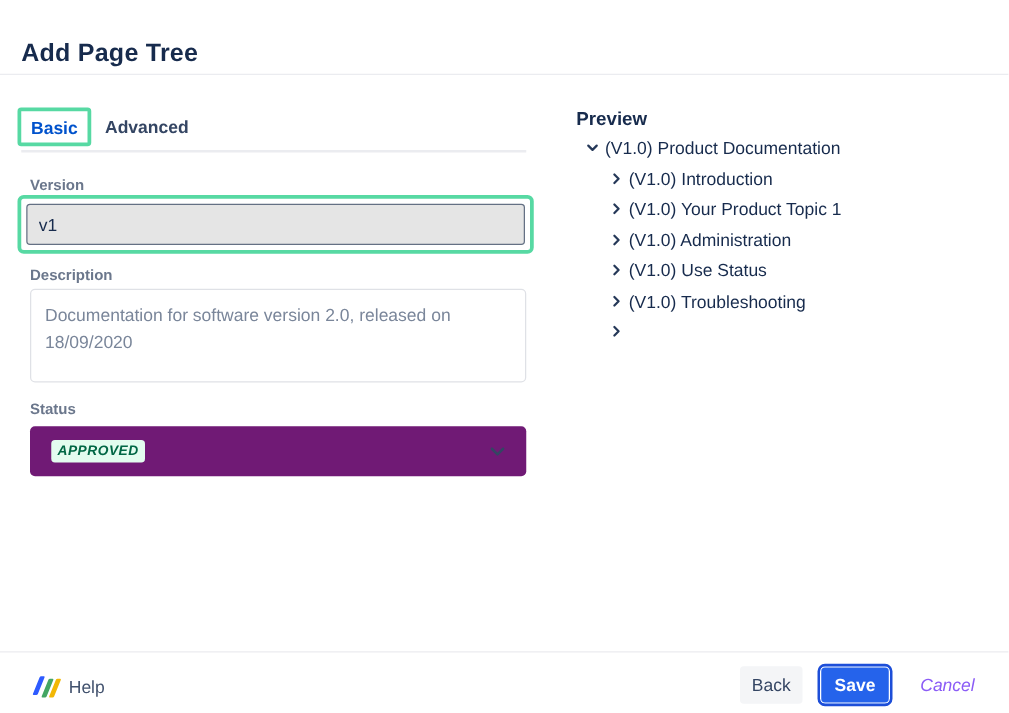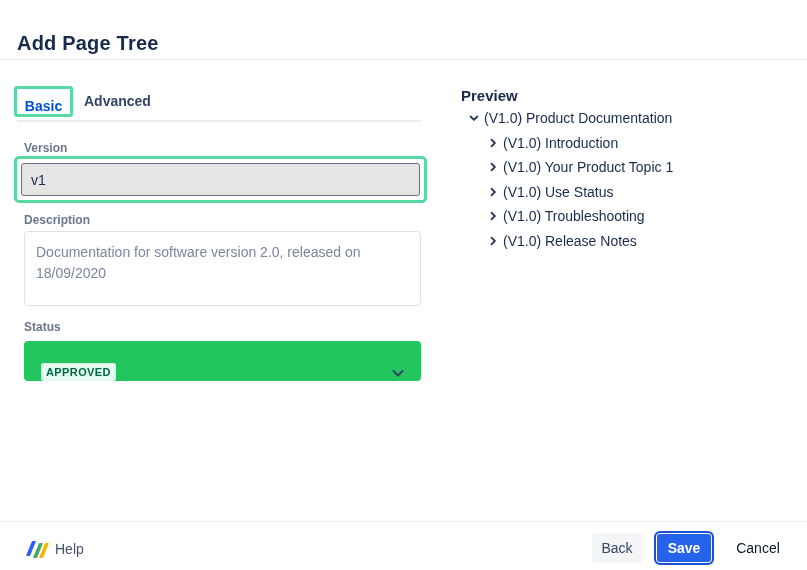--- a/index.html
+++ b/index.html
@@ -13,21 +13,21 @@
     font-size:20px; font-weight:700; color:#172B4D; letter-spacing:.2px;margin-top:16px;
   }
   .divider-top { position:absolute; left:0; top:59px; width:807px; height:1px; background:#EBECF0; }
 
   
   .tabs { position:absolute; left:17px; top:86px; width:404px; height:36px; border-bottom:2px solid #EBECF0; }
   .tab { position:absolute; top:4px; font-size:14px; font-weight:600; cursor:pointer; }
   .tab-basic-box {
     position:absolute; left:-3px; top:0px; width:59px; height:31px;
     border:3px solid #57D9A3; border-radius:3px;
-    display:flex; align-items:flex-end; justify-content:center;
+    display:flex; align-items:center; justify-content:center;
   }
   .tab-basic-box .tab-label { color:#0052CC; font-size:14px; font-weight:600; }
   .tab-advanced { left:67px; top:7px; color:#344563; }
 
   
   .field-label {
     position:absolute; left:24px; font-size:12px; font-weight:700; color:#6B778C;
   }
   .label-version { top:141px; }
   .label-description { top:213px; }
@@ -51,22 +51,22 @@
     border:1px solid #DFE1E6; border-radius:4px; background:#FFFFFF;
     font-family:"Liberation Sans","DejaVu Sans",sans-serif;
     font-size:14px; line-height:21px; color:#172B4D; padding:10px 11px;
     resize:none; outline:none;
   }
   .description-area::placeholder { color:#7A869A; opacity:1; }
 
   
   .status-select {
     position:absolute; left:24px; top:341px; width:397px; height:40px;
-    background:#22c55e; border-radius:4px; cursor:pointer;
-    display:flex; align-items:flex-end; justify-content:space-between; padding:0 15px 0 17px;
+    background:#701a75; border-radius:4px; cursor:pointer;
+    display:flex; align-items:center; justify-content:space-between; padding:0 15px 0 17px;font-style:italic;
   }
   .status-badge {
     background:#E3FCEF; color:#006644; font-size:11px; font-weight:700;
     letter-spacing:.4px; padding:3px 5px; border-radius:3px;
   }
   .chevron-down-big { width:16px; height:16px; }
 
   
   .preview-title {
     position:absolute; left:461px; top:87px; font-size:15px; font-weight:700; color:#172B4D;
@@ -101,21 +101,21 @@
     background:#F4F5F7; color:#344563;
   }
   .btn-save {
     left:654px; top:531px; width:60px; height:34px;
     background:#2563EB; color:#fff; font-weight:600;
     border:2px solid #1D4ED8; border-radius:6px;
     box-shadow:inset 0 0 0 1px #fff;
   }
   .btn-cancel {
     left:731px; top:533px; width:54px; height:30px;
-    background:transparent; color:#0f172a; font-weight:400;
+    background:transparent; color:#8b5cf6; font-weight:400;font-style:italic;
   }
 </style>
 </head>
 <body>
 
 <div class="page">
 
   <div class="dialog-title">Add Page Tree</div>
   <div class="divider-top"></div>
 
@@ -167,37 +167,44 @@
           </svg>
       </span>
       <span class="tree-label">(V1.0) Your Product Topic 1</span>
     </div>
     <div class="tree-row tree-child">
       <span class="twisty">
         <svg width="12" height="12" viewBox="0 0 16 16" fill="none">
             <path d="M6 3.5 L10.5 8 L6 12.5" stroke="#253858" stroke-width="2.4" stroke-linecap="round" stroke-linejoin="round"></path>
           </svg>
       </span>
+      <span class="tree-label">(V1.0) Administration</span>
+    </div>
+    <div class="tree-row tree-child">
+      <span class="twisty">
+        <svg width="12" height="12" viewBox="0 0 16 16" fill="none">
+            <path d="M6 3.5 L10.5 8 L6 12.5" stroke="#253858" stroke-width="2.4" stroke-linecap="round" stroke-linejoin="round"></path>
+          </svg>
+      </span>
       <span class="tree-label">(V1.0) Use Status</span>
     </div>
     <div class="tree-row tree-child">
       <span class="twisty">
         <svg width="12" height="12" viewBox="0 0 16 16" fill="none">
             <path d="M6 3.5 L10.5 8 L6 12.5" stroke="#253858" stroke-width="2.4" stroke-linecap="round" stroke-linejoin="round"></path>
           </svg>
       </span>
       <span class="tree-label">(V1.0) Troubleshooting</span>
     </div>
     <div class="tree-row tree-child">
       <span class="twisty">
         <svg width="12" height="12" viewBox="0 0 16 16" fill="none">
             <path d="M6 3.5 L10.5 8 L6 12.5" stroke="#253858" stroke-width="2.4" stroke-linecap="round" stroke-linejoin="round"></path>
           </svg>
       </span>
-      <span class="tree-label">(V1.0) Release Notes</span>
     </div>
   </div>
 
   <div class="divider-footer"></div>
 
   <div class="help-link">
     <span class="k15t-logo">
       <i class="s1"></i>
         <i class="s2"></i>
         <i class="s3"></i>

